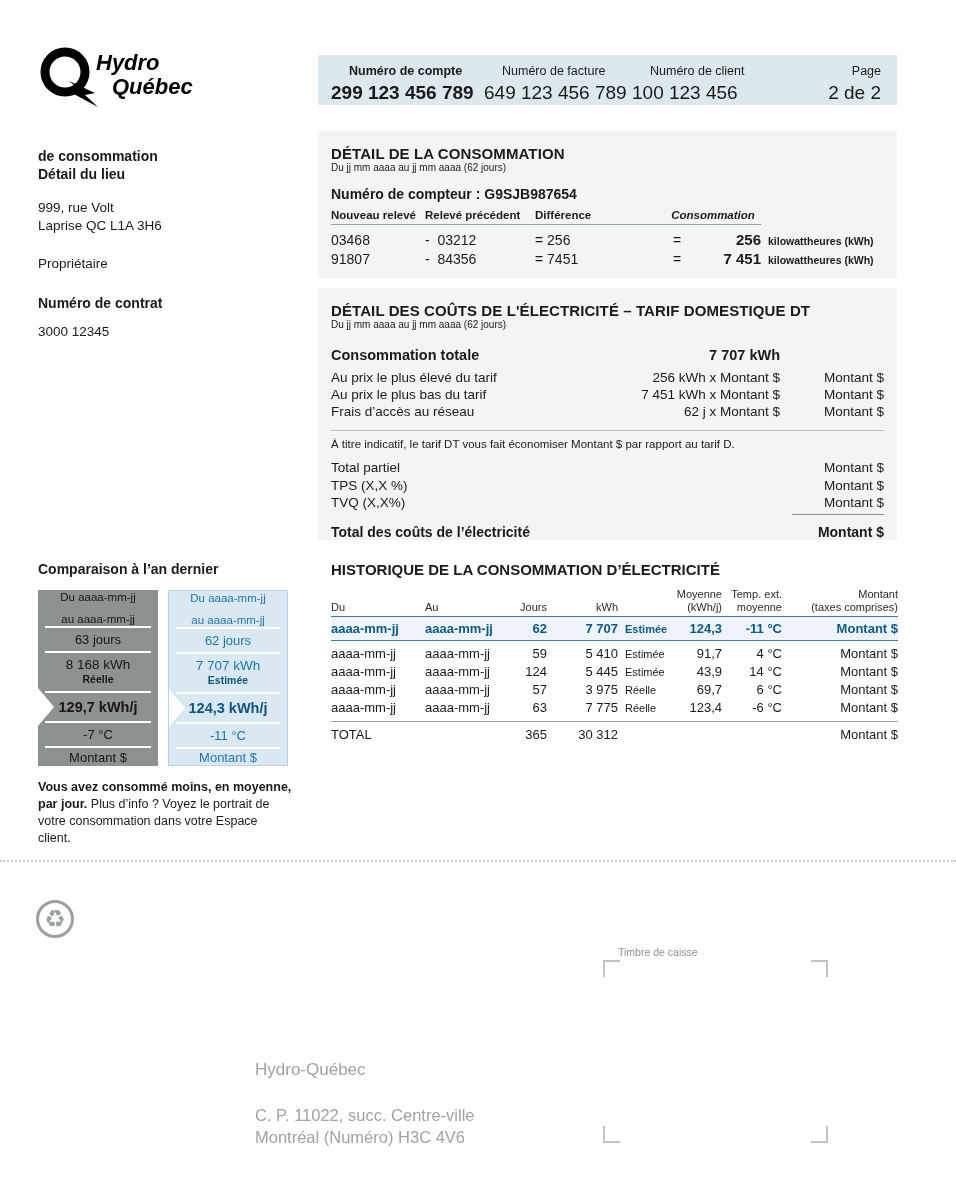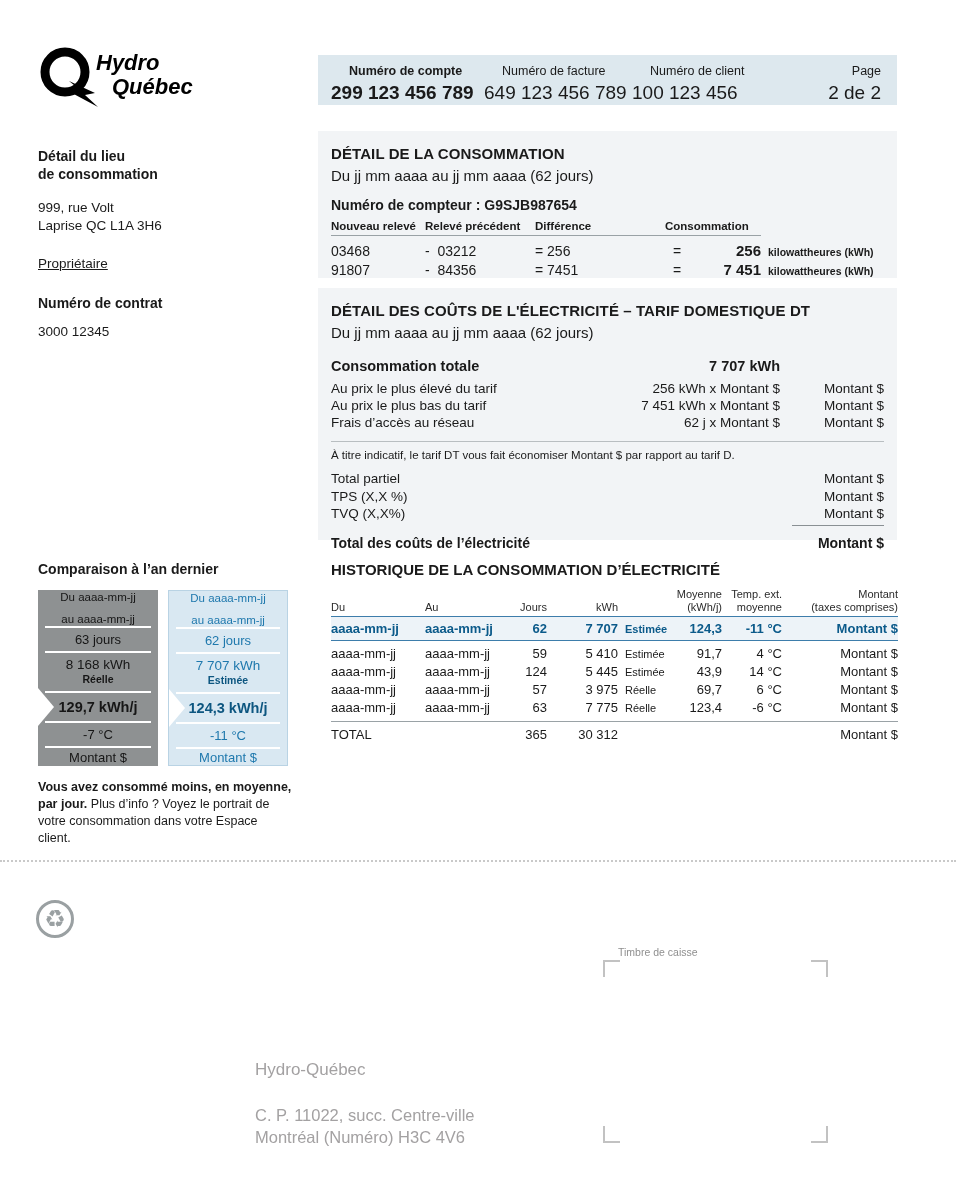--- a/index.html
+++ b/index.html
@@ -33,34 +33,34 @@
   .band .f{display:flex;flex-direction:column;}
   .band .f1{width:153px;} .band .f2{width:148px;} .band .f3{flex:1;}
   .band .f4{width:72px;text-align:right;}
   .band .lbl{font-size:12.5px;margin-bottom:4px;margin-left:18px;}
   .band .val{font-size:19px;}
   .band .f1 .lbl,.band .f1 .val{font-weight:bold;}
   
   .sidebar{position:absolute;left:38px;top:147px;width:255px;font-size:13.5px;line-height:18px;}
   .sidebar .s-title{font-weight:bold;font-size:14px;}
   .sidebar .s-addr{margin-top:16px;}
-  .sidebar .s-occ{margin-top:20px;text-decoration:underline;}
+  .sidebar .s-occ{margin-top:20px;}
   .sidebar .s-contract{margin-top:21px;font-weight:bold;font-size:14px;}
   .sidebar .s-contract-val{margin-top:11px;}
   
   .panel{position:absolute;left:318px;width:579px;background:var(--panel-bg);padding:14px 13px;}
   .panel1{top:131px;height:147px;}
   .panel2{top:288px;height:252px;padding-bottom:16px;}
   .p-title{font-size:15px;font-weight:bold;letter-spacing:.1px;}
-  .p-period{font-size:15px;margin-top:5px;}
+  .p-period{font-size:10px;}
   .meter{font-size:14px;font-weight:bold;margin-top:13px;}
   
   .c-grid{display:grid;grid-template-columns:94px 110px 130px 40px 56px 123px;align-items:baseline;}
   .c-head{margin-top:7px;font-size:11.5px;font-weight:bold;}
-  .c-head .span45{grid-column:4/6;text-align:left;}
+  .c-head .span45{grid-column:4/6;text-align:center;font-style:italic;}
   .c-rule{width:430px;border-bottom:1px solid var(--rule-gray);margin-top:3px;}
   .c-rows{margin-top:6px;}
   .c-row{font-size:14px;height:19px;}
   .c-row .eq2{padding-left:8px;}
   .c-row .cons{font-weight:bold;font-size:15px;text-align:right;}
   .c-row .unit{font-weight:bold;font-size:10.5px;padding-left:7px;white-space:nowrap;}
   
   .cost-grid{display:grid;grid-template-columns:250px 1fr 104px;align-items:baseline;}
   .cost-grid .mid{text-align:right;}
   .cost-grid .amt{text-align:right;}
@@ -151,22 +151,22 @@
     <span class="val">100 123 456</span>
   </div>
   <div class="f f4">
     <span class="lbl">Page</span>
     <span class="val">2 de 2</span>
   </div>
 </div>
 
 <div class="sidebar">
   <div class="s-title">
+    <div>de consommation</div>
     <div>Détail du lieu</div>
-    <div>de consommation</div>
   </div>
   <div class="s-addr">
     <div>999, rue Volt</div>
     <div>Laprise QC  L1A 3H6</div>
   </div>
   <div class="s-occ">Propriétaire</div>
   <div class="s-contract">Numéro de contrat</div>
   <div class="s-contract-val">3000 12345</div>
 </div>
 

